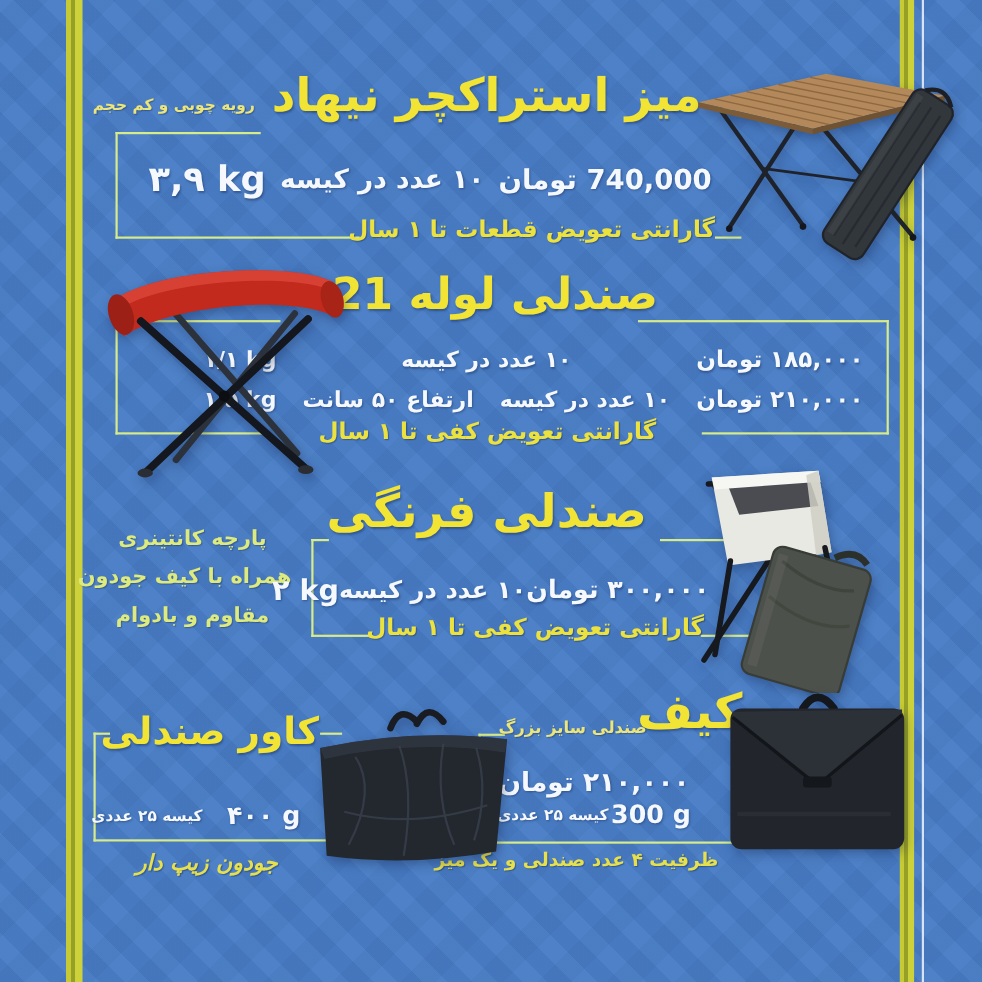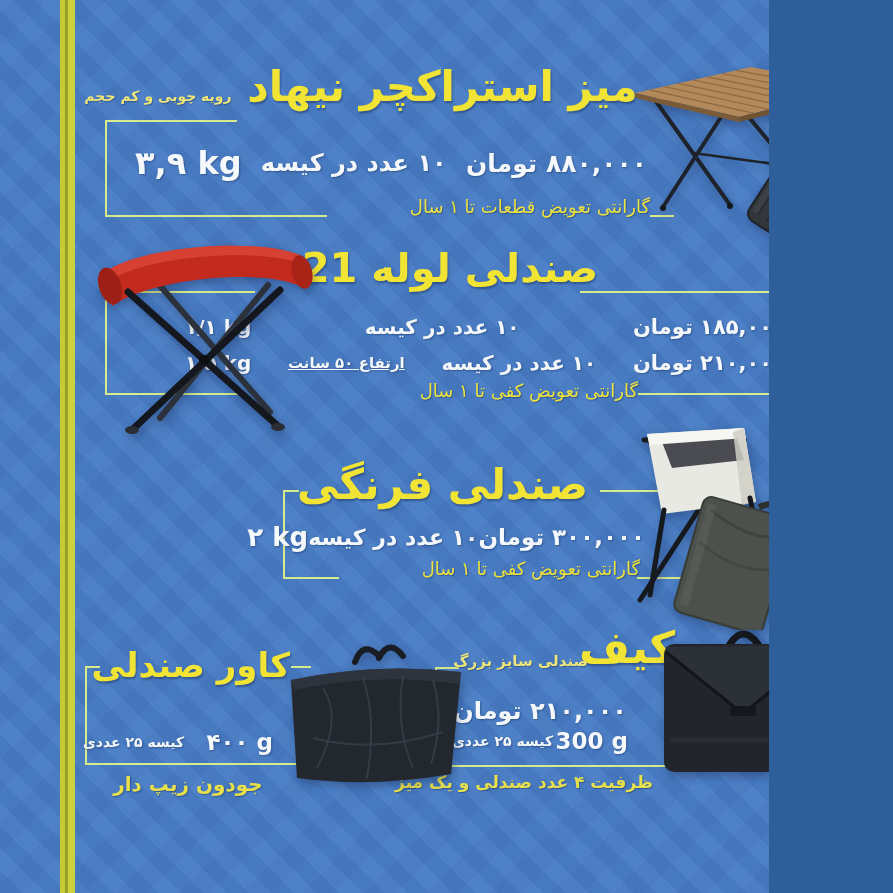--- a/index.html
+++ b/index.html
@@ -1,31 +1,31 @@
 <!DOCTYPE html>
 <html lang="fa"><head>
 <meta charset="utf-8">
 <style>
   html,body{margin:0;padding:0;background:#2f5f9a;}
   #canvas{
-    position:relative;width:769px;height:893px;overflow:hidden;
+    position:relative;width:893px;height:893px;overflow:hidden;
     font-family:"DejaVu Sans",sans-serif;
     background-color:#4a7ec6;
     background-image:
       repeating-linear-gradient(45deg, rgba(15,35,90,.05) 0 16px, rgba(255,255,255,.025) 16px 32px),
       repeating-linear-gradient(-45deg, rgba(15,35,90,.04) 0 22px, transparent 22px 44px);
   }
   .abs{position:absolute;}
   .fl{position:absolute;background:#d8eb8a;z-index:2;}
   .stripe{position:absolute;top:0;height:893px;z-index:1;}
   .title{position:absolute;z-index:3;color:#f2e435;font-weight:bold;text-align:center;
          white-space:nowrap;text-shadow:1px 2px 2px rgba(10,20,60,.35);}
   .note{position:absolute;z-index:3;color:#ece579;font-weight:bold;text-align:center;white-space:nowrap;
         text-shadow:1px 1px 1px rgba(10,20,60,.3);}
-  .warranty{position:absolute;z-index:3;color:#ece23f;font-weight:normal;font-size:18px;
+  .warranty{position:absolute;z-index:3;color:#ece23f;font-weight:bold;text-align:center;font-size:21px;
             white-space:nowrap;text-shadow:1px 1px 1px rgba(10,20,60,.35);}
   .spec{color:#f5f9fd;font-weight:bold;white-space:nowrap;text-shadow:1px 1px 2px rgba(10,20,60,.35);}
   .specrow{position:absolute;z-index:3;display:flex;direction:rtl;justify-content:space-between;align-items:center;}
   .features{position:absolute;z-index:3;color:#ddea7d;font-weight:bold;font-size:19px;line-height:35px;
             text-align:center;white-space:nowrap;text-shadow:1px 1px 1px rgba(10,20,60,.3);}
   .footer-note{position:absolute;z-index:3;color:#e7e04d;font-weight:bold;text-align:center;white-space:nowrap;
                text-shadow:1px 1px 1px rgba(10,20,60,.35);}
   .pimg{position:absolute;z-index:4;filter:drop-shadow(2px 4px 5px rgba(5,15,45,.3));}
   .ltr{direction:ltr;unicode-bidi:isolate;}
 </style>
@@ -41,21 +41,21 @@
   <div class="note" dir="rtl" style="left:78px;top:88px;width:160px;font-size:14px;">رویه چوبی و کم حجم</div>
   <div class="title" dir="rtl" style="left:235px;top:62px;width:415px;font-size:42px;">میز استراکچر نیهاد</div>
 
   <div class="fl" style="left:105px;top:120px;width:132px;height:2px;"></div>
   <div class="fl" style="left:105px;top:120px;width:2px;height:97px;"></div>
   <div class="fl" style="left:105px;top:215px;width:222px;height:2px;"></div>
   <div class="fl" style="left:650px;top:215px;width:24px;height:2px;"></div>
   <div class="fl" style="left:648px;top:98px;width:32px;height:2px;"></div>
 
   <div class="specrow" style="left:135px;top:148px;width:512px;height:30px;">
-    <span class="spec" style="font-size:25px;">۸۸۰,۰۰۰ تومان</span>
+    <span class="spec" style="font-size:25px;">740,000 تومان</span>
     <span class="spec" style="font-size:24px;">۱۰ عدد در کیسه</span>
     <span class="spec ltr" style="font-size:32px;">۳,۹ kg</span>
   </div>
 
   <div class="warranty" dir="rtl" style="left:330px;top:196px;width:320px;">گارانتی تعویض قطعات تا ۱ سال</div>
 
   <svg class="pimg" style="left:625px;top:45px;width:245px;height:200px;" viewBox="0 0 245 200">
     <g stroke="#1e232b" stroke-width="4" stroke-linecap="round" fill="none">
       <path d="M30,55 L105,160"></path>
         <path d="M105,58 L38,162"></path>
@@ -99,21 +99,21 @@
   <div class="fl" style="left:638px;top:393px;width:170px;height:2px;"></div>
 
   <div class="specrow" style="left:185px;top:312px;width:600px;height:30px;">
     <span class="spec" style="font-size:21px;">۱۸۵,۰۰۰ تومان</span>
     <span class="spec" style="font-size:20px;">۱۰ عدد در کیسه</span>
     <span class="spec ltr" style="font-size:20px;">۱/۱ kg</span>
   </div>
   <div class="specrow" style="left:185px;top:348px;width:600px;height:30px;">
     <span class="spec" style="font-size:21px;">۲۱۰,۰۰۰ تومان</span>
     <span class="spec" style="font-size:20px;">۱۰ عدد در کیسه</span>
-    <span class="spec" style="font-size:15px;text-decoration:underline;">ارتفاع ۵۰ سانت</span>
+    <span class="spec" style="font-size:20px;">ارتفاع ۵۰ سانت</span>
     <span class="spec ltr" style="font-size:20px;">۱/۵ kg</span>
   </div>
 
   <div class="warranty" dir="rtl" style="left:248px;top:380px;width:390px;">گارانتی تعویض کفی تا ۱ سال</div>
 
   <svg class="pimg" style="left:80px;top:230px;width:255px;height:205px;" viewBox="0 0 255 205">
     <g stroke="#2c323b" stroke-width="6" stroke-linecap="round" fill="none">
       <path d="M75,50 L190,182"></path>
         <path d="M188,55 L80,188"></path>
     </g>
@@ -123,22 +123,27 @@
     <ellipse cx="222" cy="42" rx="10" ry="17" fill="#a82417" transform="rotate(-15 222 42)"></ellipse>
     <g stroke="#14171d" stroke-width="7" stroke-linecap="round" fill="none">
       <path d="M48,62 L198,196"></path>
         <path d="M200,60 L52,200"></path>
     </g>
     <circle cx="124" cy="130" r="5" fill="#0c0e12"></circle>
     <ellipse cx="198" cy="197" rx="7" ry="4" fill="#2a2d33"></ellipse>
     <ellipse cx="52" cy="200" rx="7" ry="4" fill="#2a2d33"></ellipse>
   </svg>
 
-  <div class="title" dir="rtl" style="left:285px;top:460px;width:315px;font-size:42px;">صندلی فرنگی</div>
-
+  <div class="title" dir="rtl" style="left:285px;top:440px;width:315px;font-size:42px;">صندلی فرنگی</div>
+
+  <div class="features" dir="rtl" style="left:85px;top:472px;width:180px;">
+    <div>پارچه کانتینری</div>
+    <div>همراه با کیف جودون</div>
+    <div>مقاوم و بادوام</div>
+  </div>
 
   <div class="fl" style="left:283px;top:490px;width:2px;height:89px;"></div>
   <div class="fl" style="left:283px;top:490px;width:16px;height:2px;"></div>
   <div class="fl" style="left:600px;top:490px;width:117px;height:2px;"></div>
   <div class="fl" style="left:715px;top:490px;width:2px;height:89px;"></div>
   <div class="fl" style="left:283px;top:577px;width:56px;height:2px;"></div>
   <div class="fl" style="left:637px;top:577px;width:80px;height:2px;"></div>
 
   <div class="specrow" style="left:285px;top:522px;width:360px;height:30px;">
     <span class="spec" style="font-size:23px;">۳۰۰,۰۰۰ تومان</span>
@@ -175,21 +180,21 @@
 
   <div class="fl" style="left:85px;top:666px;width:15px;height:2px;"></div>
   <div class="fl" style="left:85px;top:666px;width:2px;height:99px;"></div>
   <div class="fl" style="left:85px;top:763px;width:337px;height:2px;"></div>
   <div class="fl" style="left:291px;top:666px;width:20px;height:2px;"></div>
 
   <div class="specrow" style="left:83px;top:729px;width:190px;height:26px;">
     <span class="spec ltr" style="font-size:23px;">۴۰۰ g</span>
     <span class="spec" style="font-size:14px;">کیسه ۲۵ عددی</span>
   </div>
-  <div class="footer-note" dir="rtl" style="left:88px;top:772px;width:200px;font-size:20px;">جودون زیپ دار</div>
+  <div class="footer-note" dir="rtl" style="left:88px;top:772px;width:200px;font-size:20px;font-style:italic;">جودون زیپ دار</div>
 
   <svg class="pimg" style="left:283px;top:628px;width:185px;height:168px;" viewBox="0 0 185 168">
     <g stroke="#191d23" stroke-width="6" fill="none" stroke-linecap="round">
       <path d="M72,34 q8,-22 24,-6"></path>
         <path d="M96,30 q10,-20 24,-2"></path>
     </g>
     <path d="M8,52 Q92,34 178,44 L168,146 Q88,160 14,150 Z" fill="#23272e"></path>
     <path d="M8,52 Q92,34 178,44 L176,56 Q92,44 12,62 Z" fill="#333a44" opacity="0.7"></path>
     <g stroke="#39414c" stroke-width="2" fill="none" opacity="0.8">
       <path d="M40,60 q20,30 -6,80"></path>

